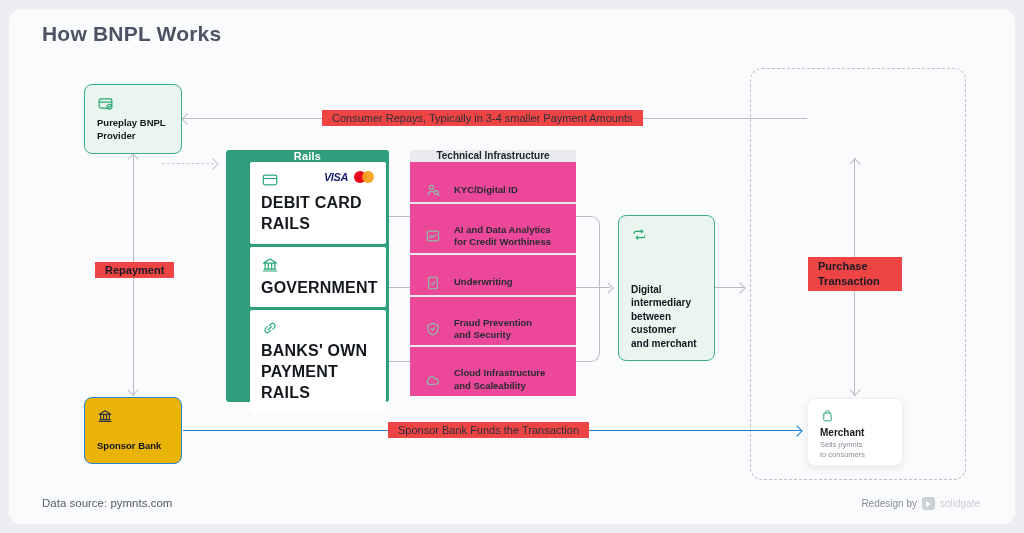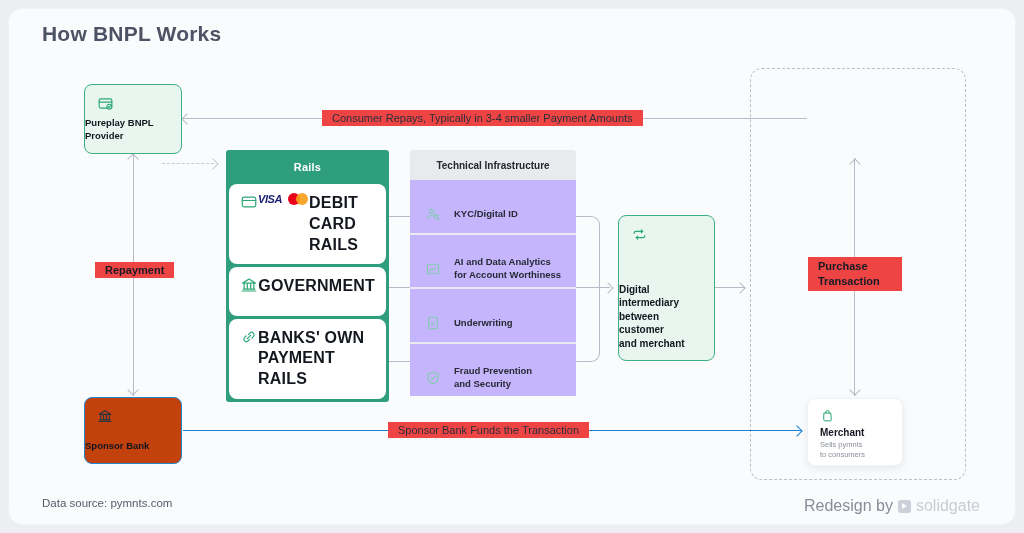--- a/index.html
+++ b/index.html
@@ -26,69 +26,69 @@
   .bracket { position:absolute; z-index:1; }
 
   .line-label { position:absolute; z-index:3; background:#ef4444; color:#2b2f3b;
     font-size:11px; font-weight:500; padding:2px 10px; white-space:nowrap; }
   .line-label.bold { font-weight:700; color:#171b26; }
   .line-label.center { text-align:left; white-space:pre-line; line-height:1.35; }
 
   
   .gbox { position:absolute; background:#e9f6ef; border:1.5px solid #3cb083; border-radius:8px;
     padding:10px 12px; z-index:2; }
-  .bbox { position:absolute; background:#c2410c; border:1.5px solid #2186d0; border-radius:8px;
+  .bbox { position:absolute; background:#eab308; border:1.5px solid #2186d0; border-radius:8px;
     padding:10px 12px; z-index:2; }
   .box-label { font-size:9.5px; font-weight:700; color:#12161f; line-height:1.35; white-space:pre-line; }
-  .box-label.abs-bottom { position:absolute; left:0; bottom:10px; right:8px; }
+  .box-label.abs-bottom { position:absolute; left:12px; bottom:10px; right:8px; }
   .icon16 { width:17px; height:17px; display:block; }
   .green-ic { color:#2aa876; } .lgreen-ic { color:#7fcdaa; } .dark-ic { color:#2b3440; }
   svg.st { stroke:currentColor; fill:none; stroke-width:1.6; stroke-linecap:round; stroke-linejoin:round; }
 
   
   .rails { position:absolute; left:226px; top:150px; width:163px; height:252px;
     background:#2f9e7c; border-radius:3px; display:flex; flex-direction:column; z-index:2; }
-  .rails-header { height:34px; display:flex; align-items:center; justify-content:center;
+  .rails-header { height:22px; display:flex; align-items:center; justify-content:center;
     color:#fff; font-size:11px; font-weight:700; letter-spacing:.2px; }
   .rails-body { flex:1; display:flex; flex-direction:column; gap:3px; padding:0 3px 3px 3px; }
-  .rail-row { background:#fff; border-radius:8px; flex:1; padding:9px 11px;
-    display:flex; flex-direction:row; justify-content:space-between; }
+  .rail-row { background:#fff; border-radius:2px; flex:1; padding:9px 11px;
+    display:flex; flex-direction:column; justify-content:space-between;margin-left:21px; }
   .rail-row-top { display:flex; justify-content:space-between; align-items:flex-start; }
   .rail-label { font-size:16px; font-weight:700; color:#14181f; letter-spacing:.2px;
     line-height:1.3; white-space:pre-line; }
   .visa-word { font-size:11px; font-weight:800; font-style:italic; color:#1a1f71; letter-spacing:-.4px; }
   .mc { position:relative; width:21px; height:12px; display:inline-block; }
   .mc i { position:absolute; top:0; width:12px; height:12px; border-radius:50%; }
   .mc .c1 { left:0; background:#eb001b; } .mc .c2 { left:8px; background:#f79e1b; opacity:.92; }
   .logo-group { display:flex; align-items:center; gap:6px; }
 
   
   .tech { position:absolute; left:410px; top:150px; width:166px; height:246px;
     background:#e8eaed; border-radius:3px; display:flex; flex-direction:column; z-index:2; }
   .tech-header { height:30px; display:flex; align-items:center; justify-content:center;
     font-size:10px; font-weight:700; color:#23272f;text-align:center; }
   .tech-body { flex:1; display:flex; flex-direction:column; gap:2px; }
-  .tech-row { background:#c4b5fd; flex:1; display:flex; align-items:center; gap:13px; padding:20px 8px 4px 15px; }
+  .tech-row { background:#ec4899; flex:1; display:flex; align-items:center; gap:13px; padding:20px 8px 4px 15px; }
   .tech-row .ti { width:16px; height:16px; flex:0 0 16px; }
   .tech-label { font-size:9.5px; font-weight:700; color:#262a33; line-height:1.3; white-space:pre-line; }
 
   
   .dashed-box { position:absolute; left:750px; top:68px; width:216px; height:412px;
     border:1.5px dashed #bcbfc9; border-radius:12px; z-index:0; }
   .wcard { position:absolute; left:807px; width:96px; height:68px; background:#fff;
     border:1px solid #f0f1f4; border-radius:8px; box-shadow:0 3px 8px rgba(20,24,40,.08);
     padding:9px 12px; z-index:2; }
   .wcard-title { font-size:10px; font-weight:700; color:#14181f; margin-top:4px; }
   .wcard-sub { font-size:7.5px; color:#8a8f9b; line-height:1.35; white-space:pre-line; margin-top:2px; }
   .icon14 { width:15px; height:15px; display:block; }
 
   
   .footer-src { position:absolute; left:42px; top:497px; font-size:11.5px; color:#565c69; }
   .footer-right { position:absolute; right:44px; top:497px; display:flex; align-items:center;
-    gap:5px; font-size:16px; }
+    gap:5px; font-size:10px; }
   .redesign-txt { color:#878d99; }
   .sg-logo { width:13px; height:13px; border-radius:3px; background:#ccd0d8; position:relative; }
   .sg-logo::after { content:""; position:absolute; left:4px; top:3.5px; width:0; height:0;
     border-left:5px solid #fafbfc; border-top:3px solid transparent; border-bottom:3px solid transparent; }
   .brand-txt { color:#c8ccd4; }
 </style>
 </head>
 <body>
 
 <div id="stage">
@@ -221,40 +221,49 @@
         <div class="tech-label">KYC/Digital ID</div>
       </div>
       <div class="tech-row">
         <span class="ti lgreen-ic">
           <svg class="st" viewBox="0 0 24 24" width="16" height="16">
               <rect x="3.5" y="5" width="17" height="14" rx="2"></rect>
               <path d="M6.8 14.8l3.2-3.2 2.4 2 4.3-4.3"></path>
             </svg>
         </span>
         <div class="tech-label">AI and Data Analytics
-for Account Worthiness</div>
+for Credit Worthiness</div>
       </div>
       <div class="tech-row">
         <span class="ti lgreen-ic">
           <svg class="st" viewBox="0 0 24 24" width="16" height="16">
               <rect x="5.5" y="3.5" width="13" height="17" rx="2"></rect>
               <path d="M9.3 12.6l2 2 3.6-4.2"></path>
             </svg>
         </span>
         <div class="tech-label">Underwriting</div>
       </div>
       <div class="tech-row">
         <span class="ti lgreen-ic">
           <svg class="st" viewBox="0 0 24 24" width="16" height="16">
               <path d="M12 3.5l7.5 2.7v5.3c0 4.6-3.2 7.7-7.5 9.2-4.3-1.5-7.5-4.6-7.5-9.2V6.2z"></path>
               <path d="M9 11.8l2.1 2.1 3.9-4.2"></path>
             </svg>
         </span>
         <div class="tech-label">Fraud Prevention
 and Security</div>
+      </div>
+      <div class="tech-row">
+        <span class="ti lgreen-ic">
+          <svg class="st" viewBox="0 0 24 24" width="16" height="16">
+              <path d="M7.3 18.5h8.9a4.1 4.1 0 10-.9-8.1 5.4 5.4 0 00-10.4 1.5A3.6 3.6 0 007.3 18.5z"></path>
+            </svg>
+        </span>
+        <div class="tech-label">Cloud Infrastructure
+and Scaleability</div>
       </div>
     </div>
   </div>
 
   <div class="gbox" style="left:618px;top:215px;width:97px;height:146px;">
     <span class="icon16 green-ic">
       <svg class="st" viewBox="0 0 24 24" width="17" height="17">
           <path d="M16.5 7.5H7a2.5 2.5 0 00-2.5 2.5v.5"></path>
           <path d="M14.5 5.5l2 2-2 2"></path>
           <path d="M7.5 16.5H17a2.5 2.5 0 002.5-2.5v-.5"></path>

